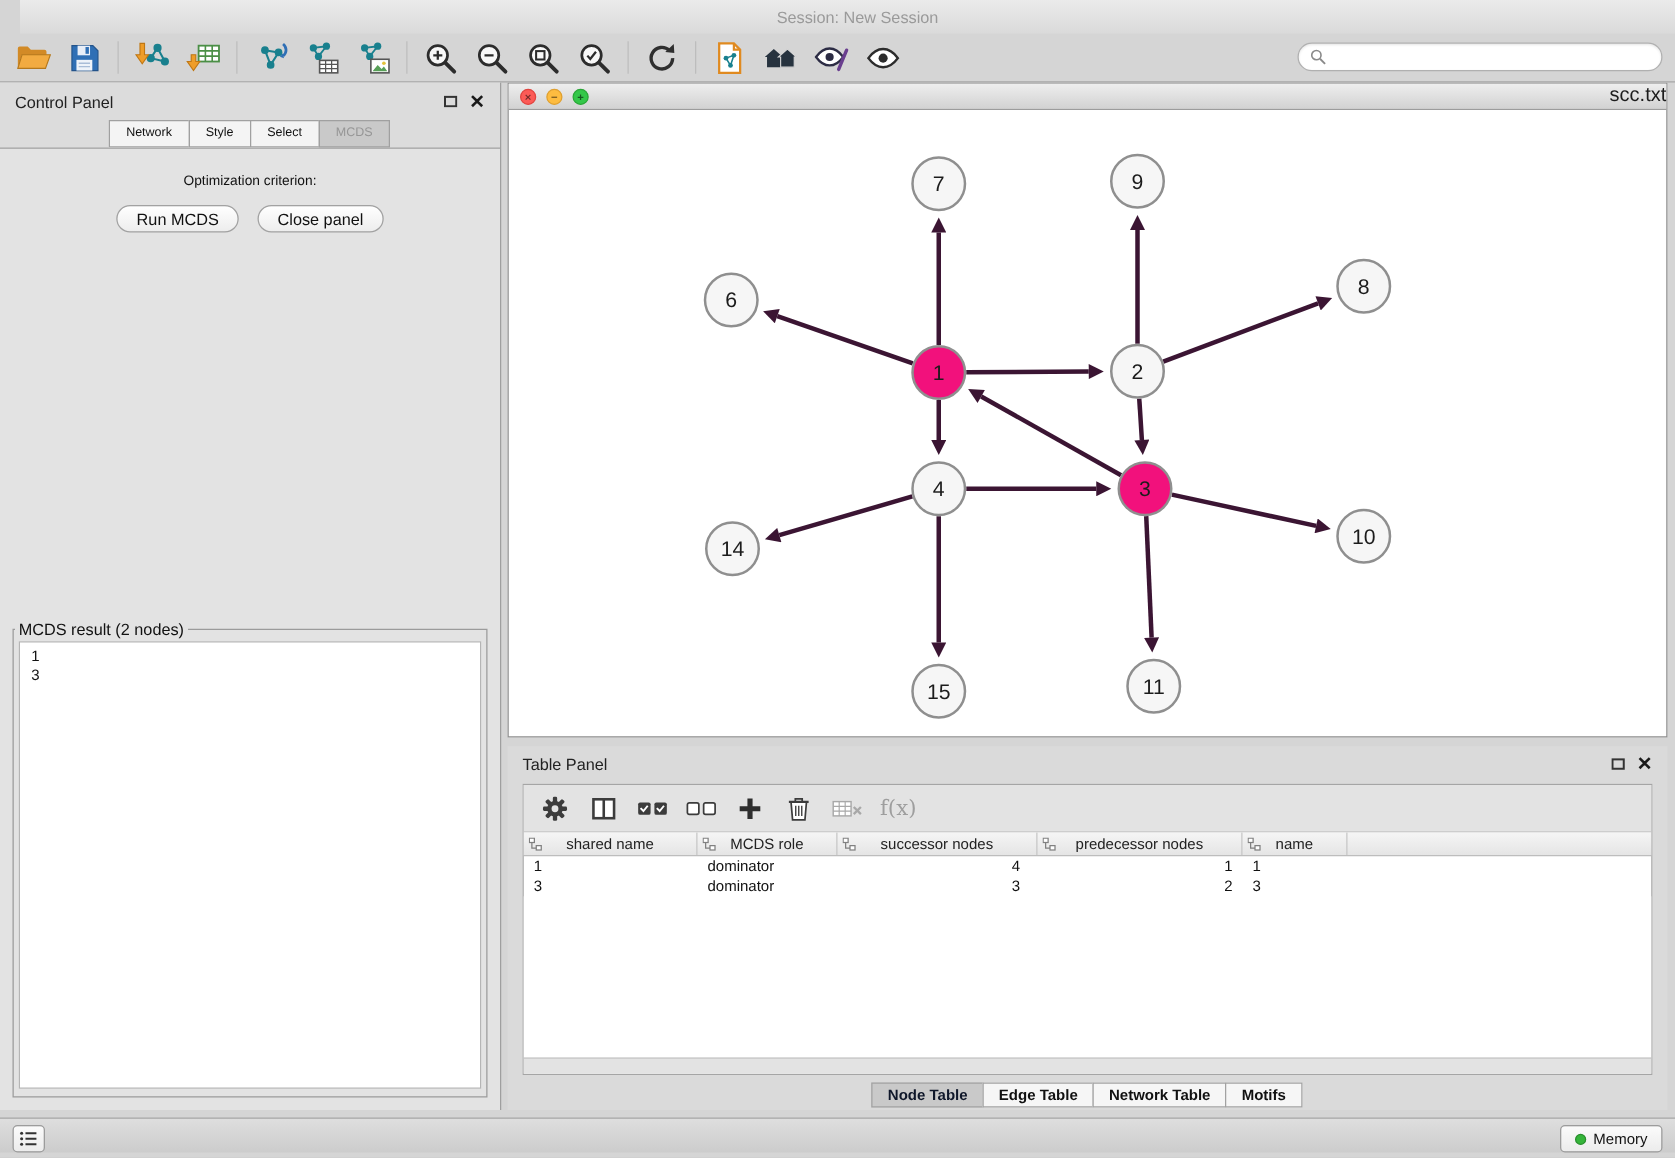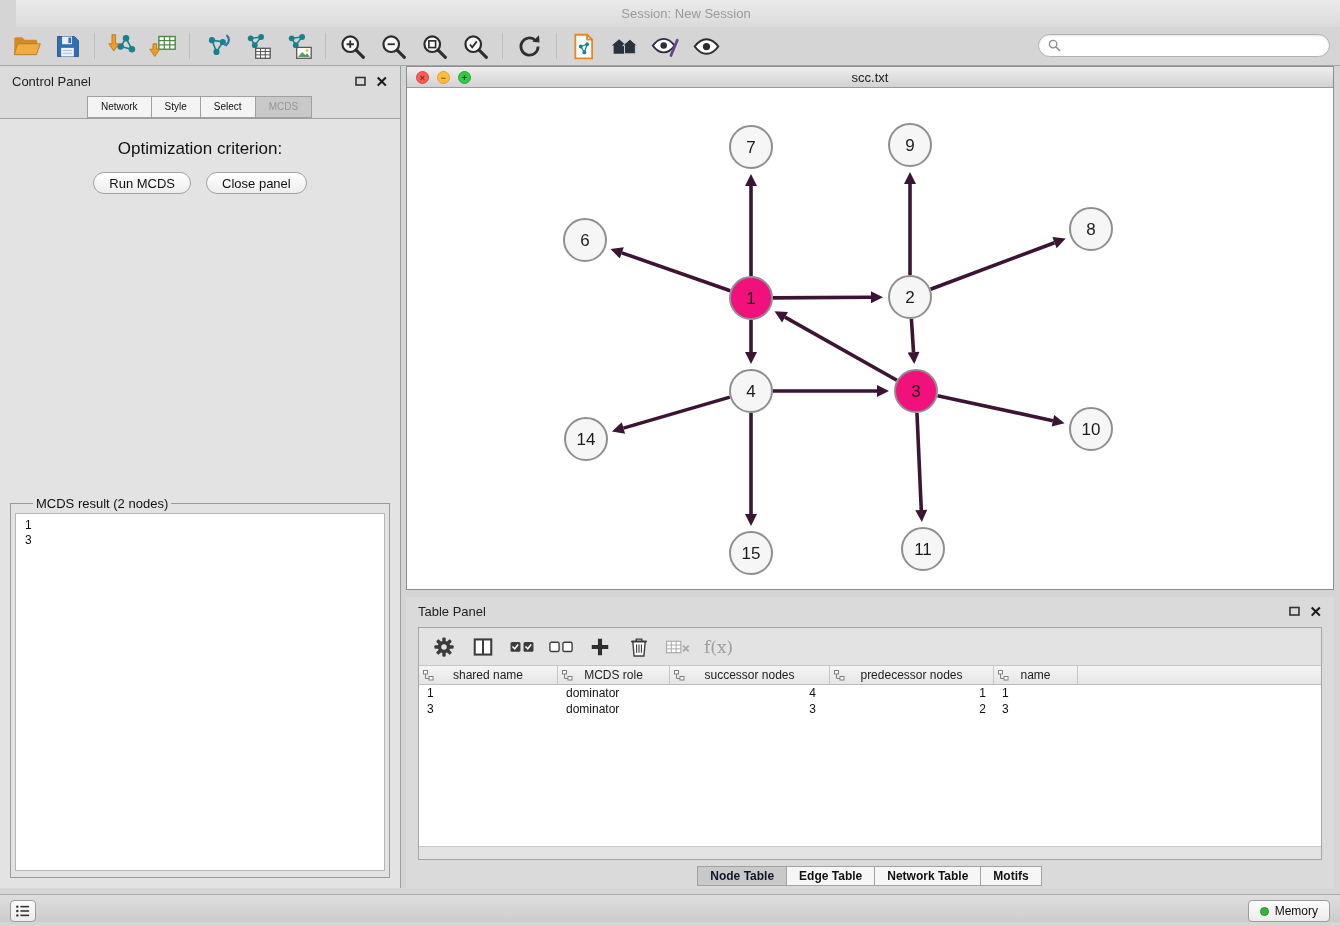--- a/index.html
+++ b/index.html
@@ -18,40 +18,40 @@
 
   
   .control-panel{position:absolute;left:0;top:66px;width:401px;height:822px;background:#dcdcdc;border-right:1px solid #9f9f9f}
   .cp-header{height:30px;display:flex;align-items:center;padding:0 12px;font-size:13px;color:#222}
   .panel-icons{margin-left:auto;display:flex;gap:9px;align-items:center}
   .close-x{font-size:15px;font-weight:700;color:#1a1a1a;line-height:1}
   .cp-tabs{position:absolute;left:0;top:30px;width:100%;display:flex;justify-content:center;z-index:2}
   .cp-tab{font-size:10px;height:22px;line-height:20px;padding:0 13px;background:#f4f4f4;border:1px solid #a0a0a0;margin-left:-1px;color:#111;cursor:default}
   .cp-tab.selected{background:#c9c9c9;color:#969696}
   .cp-body{position:absolute;left:0;top:52px;right:0;bottom:0;background:#e3e3e3;border-top:1px solid #a0a0a0}
-  .opt-label{text-align:center;margin-top:20px;font-size:17px;color:#111}
+  .opt-label{text-align:center;margin-top:20px;font-size:11px;color:#111}
   .dropdown{position:relative;margin:9px auto 0;width:312px;height:22px;background:#fff;border:1px solid #a8a8a8;border-radius:4px;font-size:13px;line-height:20px;padding:0 22px 0 10px;color:#111;white-space:nowrap;overflow:hidden}
   .dd-arrows{position:absolute;right:7px;top:4px;display:flex;flex-direction:column;gap:2px}
   .tri-up{width:0;height:0;border-left:4px solid transparent;border-right:4px solid transparent;border-bottom:5px solid #3a3a3a}
   .tri-down{width:0;height:0;border-left:4px solid transparent;border-right:4px solid transparent;border-top:5px solid #3a3a3a}
   .btn-row{display:flex;justify-content:center;gap:15px;margin-top:13px}
   .push-btn{height:22px;padding:0 15px;font-size:13px;background:linear-gradient(#ffffff,#ededed);border:1px solid #a2a2a2;border-radius:11px;color:#111}
   fieldset.result{position:absolute;left:10px;right:10px;top:377px;height:382px;border:1px solid #9b9b9b;padding:0}
-  fieldset.result legend{font-size:13px;color:#111;margin-left:22px;padding:0 3px}
+  fieldset.result legend{font-size:13px;color:#111;margin-left:1px;padding:0 3px}
   .result-box{position:absolute;left:4px;right:4px;top:2px;bottom:6px;background:#fff;border:1px solid #b5b5b5;padding:4px 9px;font-size:12px;line-height:15px;color:#111;overflow:hidden}
 
   
   .net-window{position:absolute;left:406px;top:66px;width:928px;height:524px;background:#fff;border:1px solid #8d8d8d}
   .net-titlebar{position:relative;height:21px;background:linear-gradient(#eeeeee,#d2d2d2);border-bottom:1px solid #9c9c9c;display:flex;align-items:center;padding-left:9px}
   .traffic{display:flex;gap:8px;z-index:2}
   .light{width:13px;height:13px;border-radius:50%;font-size:9px;line-height:12px;text-align:center;color:rgba(0,0,0,.55);font-weight:700}
   .light.red{background:#fc5b57;border:1px solid #e0443f}
   .light.yellow{background:#fdbc40;border:1px solid #dfa030}
   .light.green{background:#34c749;border:1px solid #2aa637}
-  .net-title{position:absolute;left:0;right:0;text-align:center;font-size:13px;color:#1c1c1c}
+  .net-title{position:absolute;left:0;right:0;text-align:right;font-size:16px;color:#1c1c1c}
   #graph-svg{display:block}
 
   
   .table-panel{position:absolute;left:406px;top:597px;width:928px;height:291px;background:#dadada}
   .tp-header{height:28px;display:flex;align-items:center;padding:0 12px;font-size:13px;color:#222}
   .tp-box{position:absolute;left:12px;right:12px;top:30px;height:233px;background:#fff;border:1px solid #a5a5a5;display:flex;flex-direction:column}
   .tp-toolbar{height:38px;background:#e3e3e3;border-bottom:1px solid #c6c6c6;display:flex;align-items:center;gap:13px;padding:0 12px;flex:0 0 auto}
   .tp-tool{min-width:26px;height:30px;display:flex;align-items:center;justify-content:center}
   .fx{font-family:"DejaVu Serif",serif;font-size:17px;color:#9e9e9e}
   .thead{display:flex;height:19px;background:linear-gradient(#f5f5f5,#e5e5e5);border-bottom:1px solid #bdbdbd;font-size:12px;color:#222;flex:0 0 auto}

